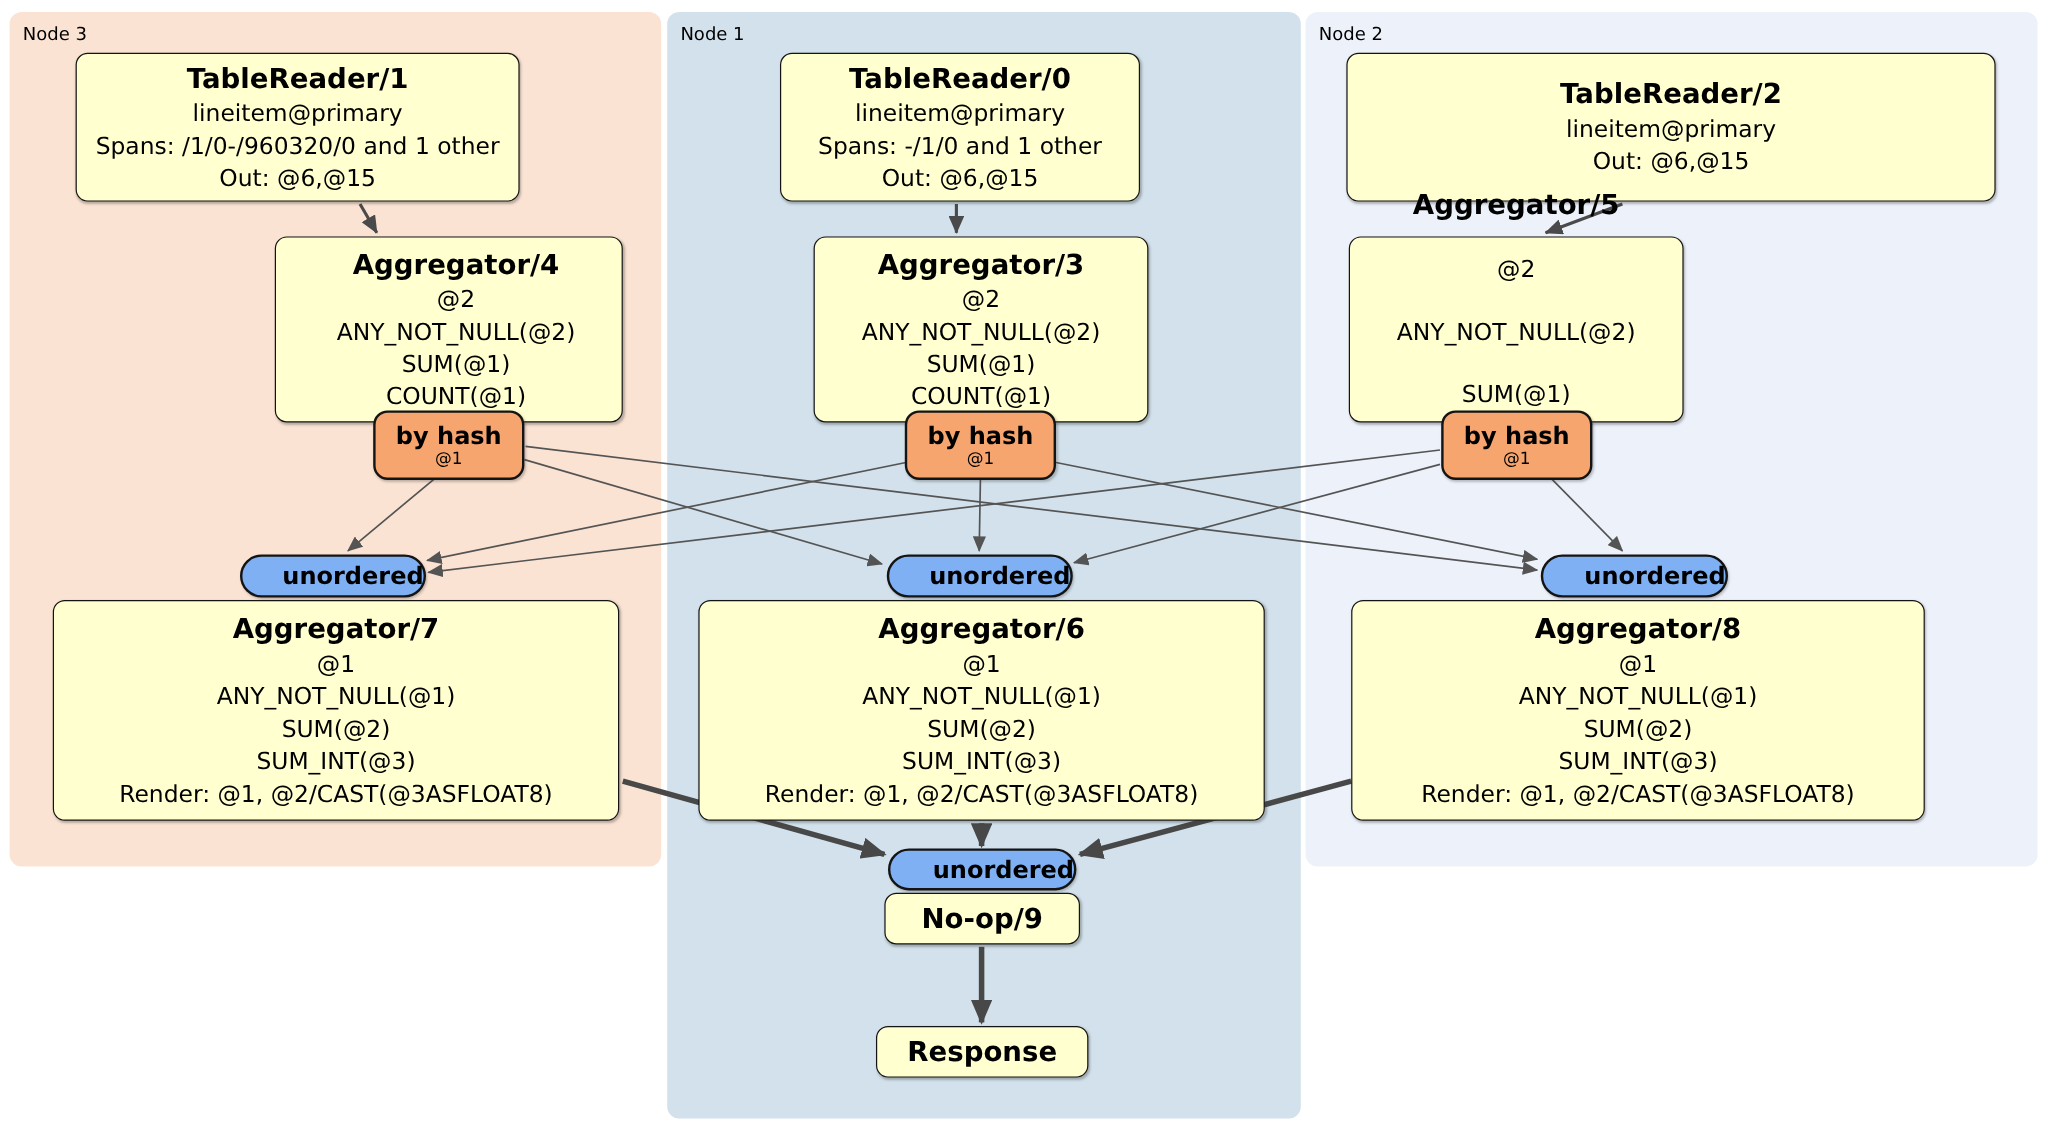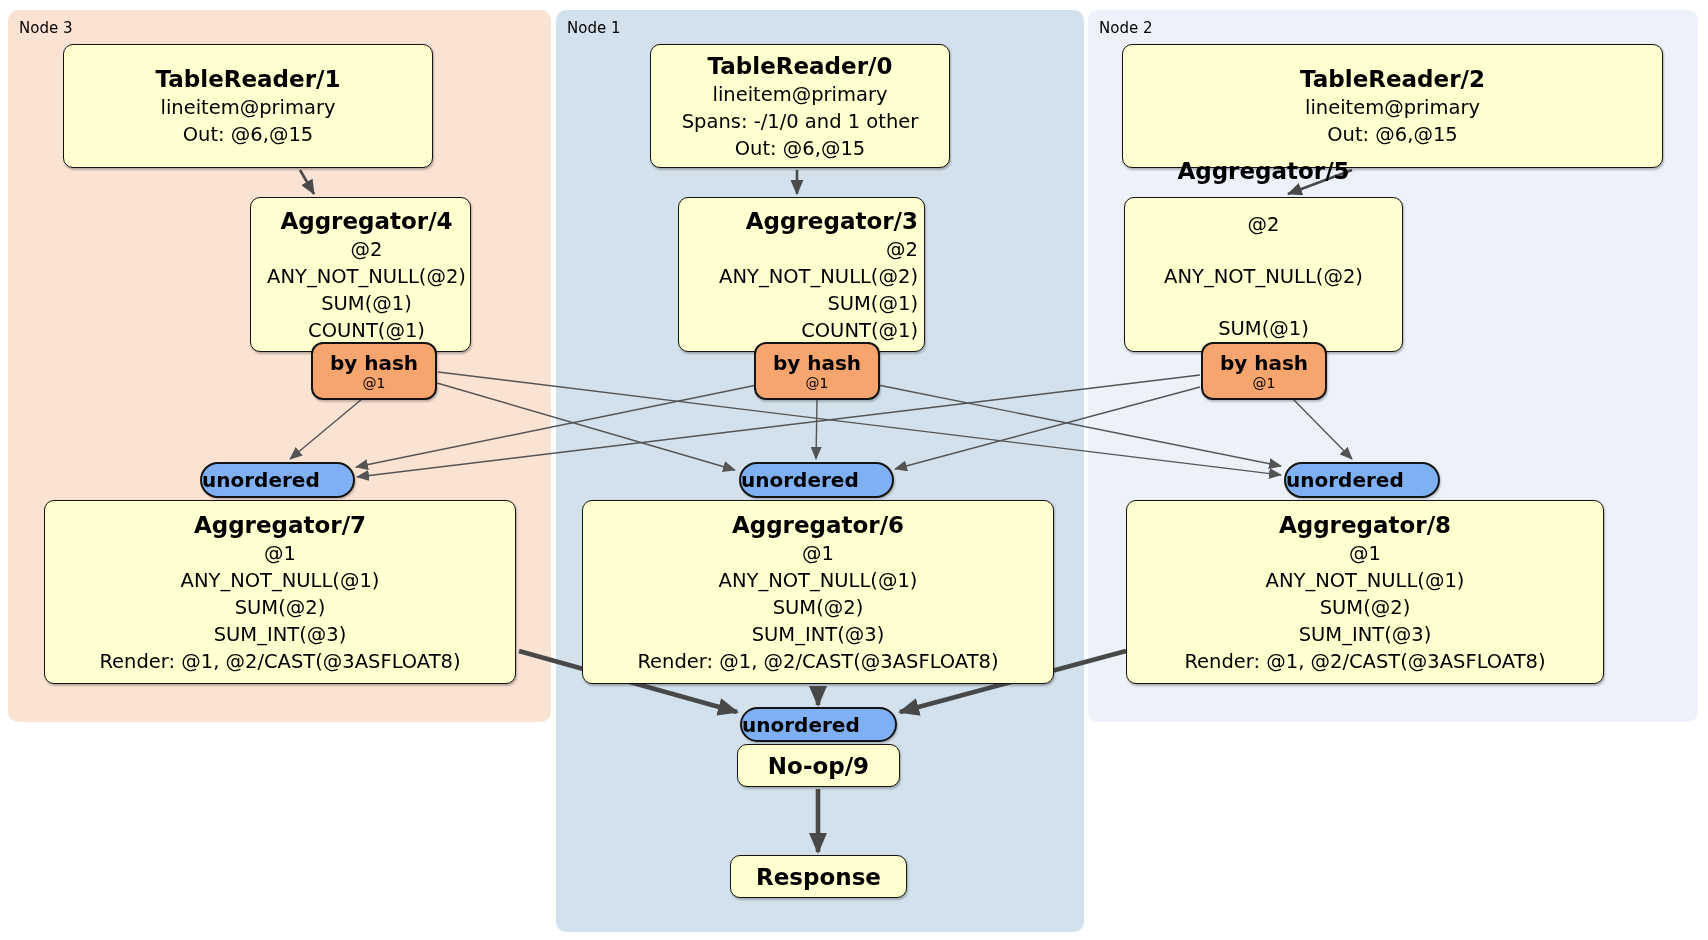--- a/index.html
+++ b/index.html
@@ -26,21 +26,21 @@
     border:2px solid #141414;border-radius:12px;
     display:flex;flex-direction:column;justify-content:center;align-items:center;
     box-shadow:1px 1.5px 2px rgba(60,60,60,.3);
   }
   .router-label{font-weight:bold;font-size:20px;line-height:23px;}
   .router-sub{font-size:14px;line-height:16px;}
   .sync{
     position:absolute;z-index:4;box-sizing:border-box;
     background:var(--sync-fill,#7fb0f3);
     border:2px solid #141414;border-radius:18px;
-    display:flex;justify-content:flex-start;align-items:center;
+    display:flex;justify-content:flex-end;align-items:center;
     box-shadow:1px 1.5px 2px rgba(60,60,60,.3);
   }
   .sync-label{font-weight:bold;font-size:20px;line-height:22px;}
 </style>
 </head>
 <body>
 
 <div class="stage">
 
   <div class="panel" style="left: 8px; top: 10px; width: 543px; height: 712px; background: rgb(251, 227, 211);">
@@ -79,42 +79,43 @@
       <line x1="1293" y1="399" x2="1352" y2="459" stroke="#545454" stroke-width="1.4" marker-end="url(#m-thin)"></line>
       <line x1="519" y1="651" x2="737" y2="712" stroke="#484848" stroke-width="4.6" marker-end="url(#m-thick)"></line>
       <line x1="818" y1="686" x2="818" y2="705" stroke="#484848" stroke-width="4.6" marker-end="url(#m-thick)"></line>
       <line x1="1126" y1="651" x2="900" y2="712" stroke="#484848" stroke-width="4.6" marker-end="url(#m-thick)"></line>
       <line x1="818" y1="789" x2="818" y2="852" stroke="#484848" stroke-width="4.6" marker-end="url(#m-thick)"></line>
     </svg>
 
   <div class="box" style="left: 63px; top: 44px; width: 370px; height: 124px;">
     <div class="box-title">TableReader/1</div>
     <div class="box-line">lineitem@primary</div>
+    <div class="box-line">Spans: /1/0-/960320/0 and 1 other</div>
     <div class="box-line">Out: @6,@15</div>
   </div>
   <div class="box" style="left: 650px; top: 44px; width: 300px; height: 124px;">
     <div class="box-title">TableReader/0</div>
     <div class="box-line">lineitem@primary</div>
     <div class="box-line">Spans: -/1/0 and 1 other</div>
     <div class="box-line">Out: @6,@15</div>
   </div>
   <div class="box" style="left: 1122px; top: 44px; width: 541px; height: 124px;">
     <div class="box-title">TableReader/2</div>
     <div class="box-line">lineitem@primary</div>
     <div class="box-line">Out: @6,@15</div>
   </div>
 
-  <div class="box" style="left: 250px; top: 197px; width: 221px; height: 155px; padding-left: 18px;">
+  <div class="box" style="left: 229px; top: 197px; width: 290px; height: 155px; padding-left: 18px;">
     <div class="box-title">Aggregator/4</div>
     <div class="box-line">@2</div>
     <div class="box-line">ANY_NOT_NULL(@2)</div>
     <div class="box-line">SUM(@1)</div>
     <div class="box-line">COUNT(@1)</div>
   </div>
-  <div class="box" style="left: 678px; top: 197px; width: 247px; height: 155px; align-items: flex-end;">
+  <div class="box" style="left: 678px; top: 197px; width: 279px; height: 155px;">
     <div class="box-title">Aggregator/3</div>
     <div class="box-line">@2</div>
     <div class="box-line">ANY_NOT_NULL(@2)</div>
     <div class="box-line">SUM(@1)</div>
     <div class="box-line">COUNT(@1)</div>
   </div>
   <div class="box" style="left: 1124px; top: 197px; width: 279px; height: 155px; gap: 25px;">
     <div class="box-title">Aggregator/5</div>
     <div class="box-line">@2</div>
     <div class="box-line">ANY_NOT_NULL(@2)</div>

